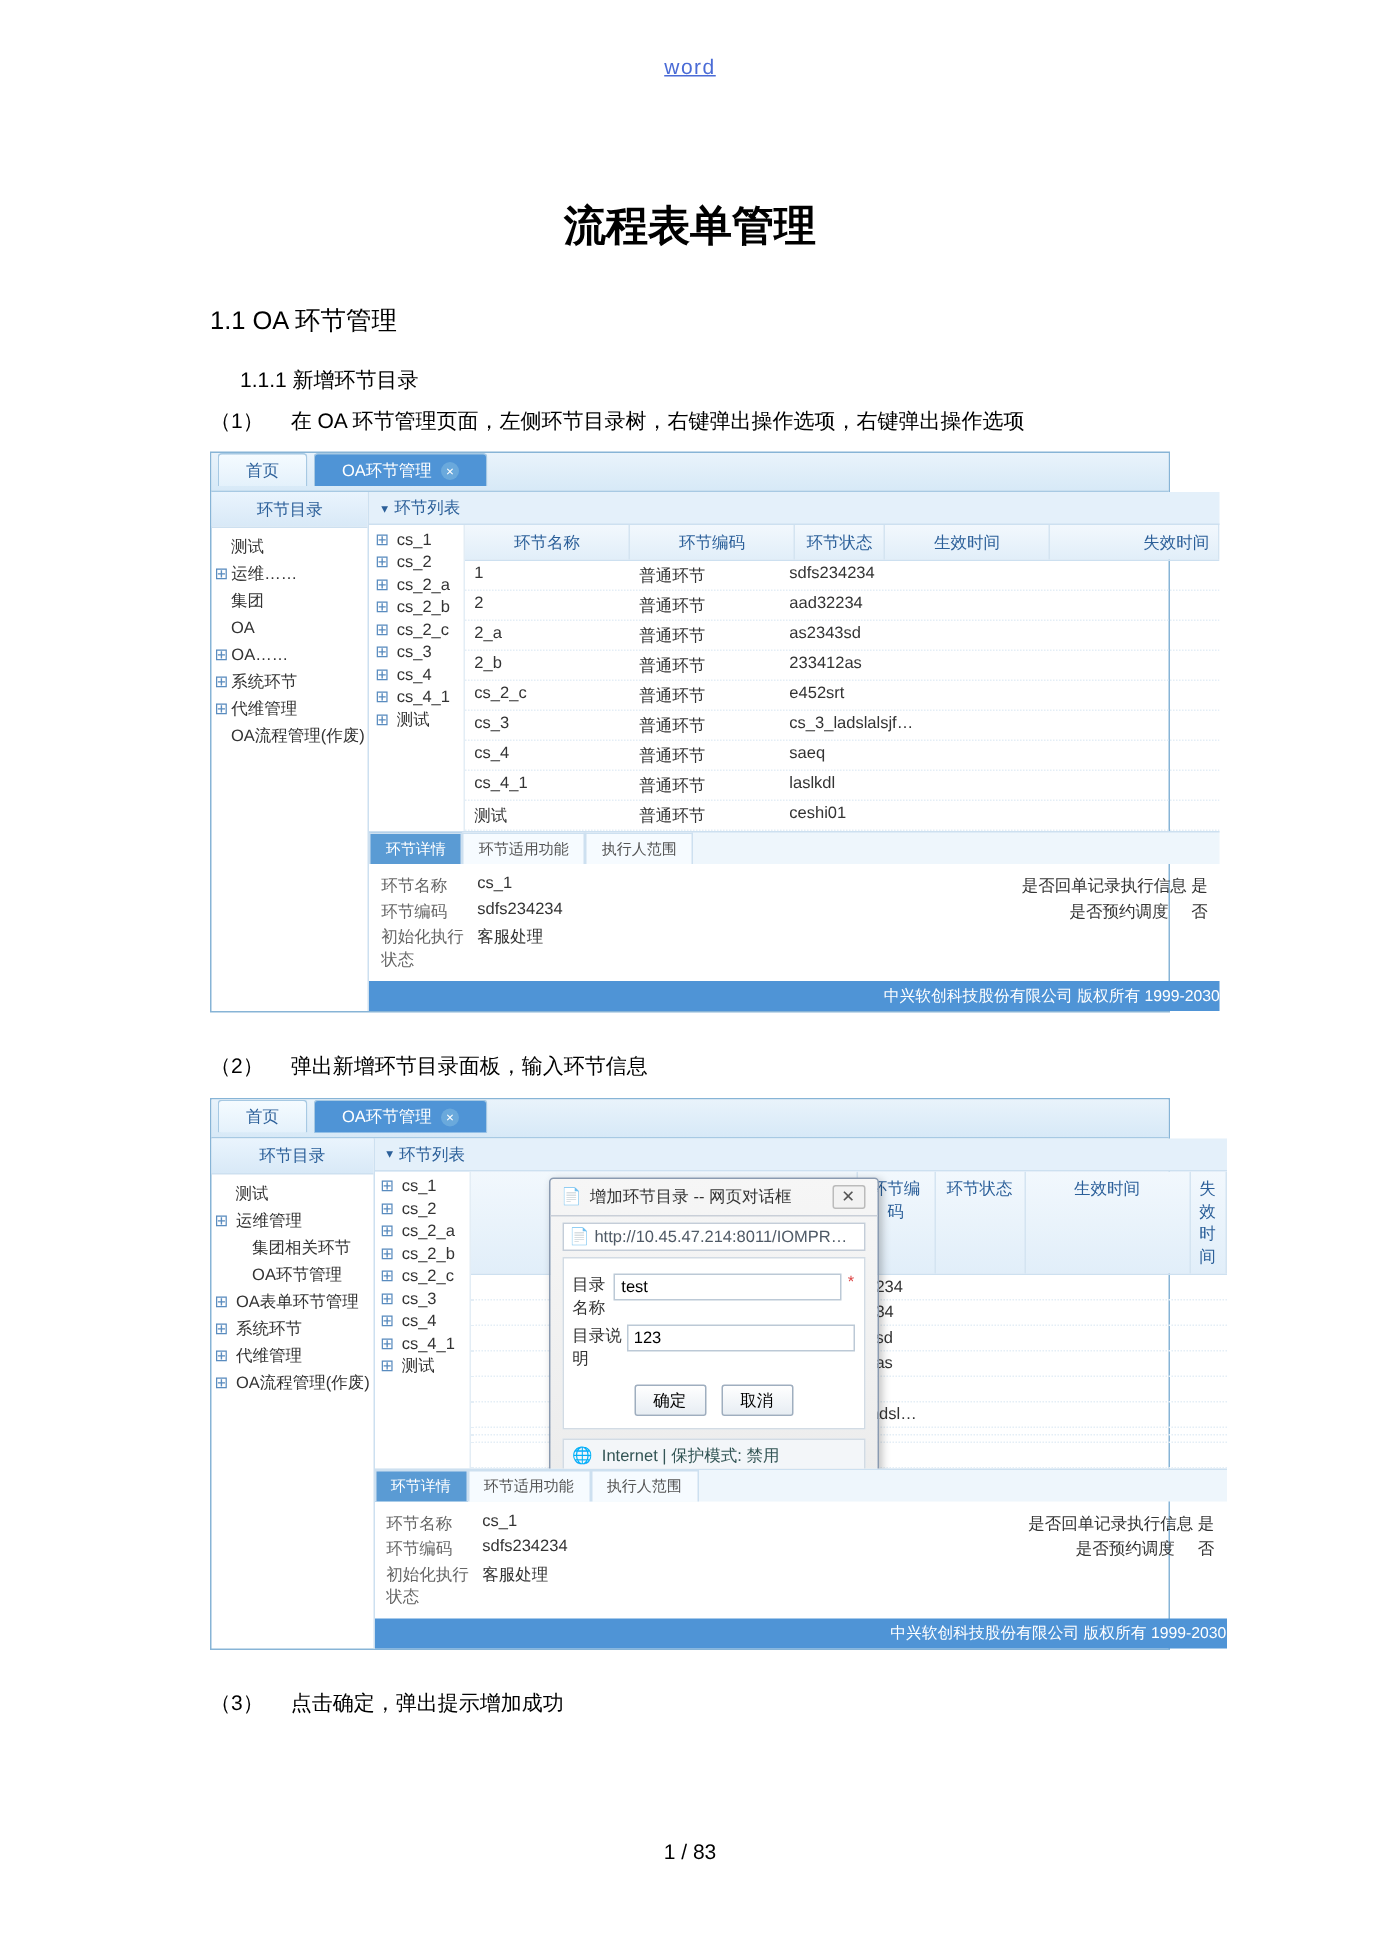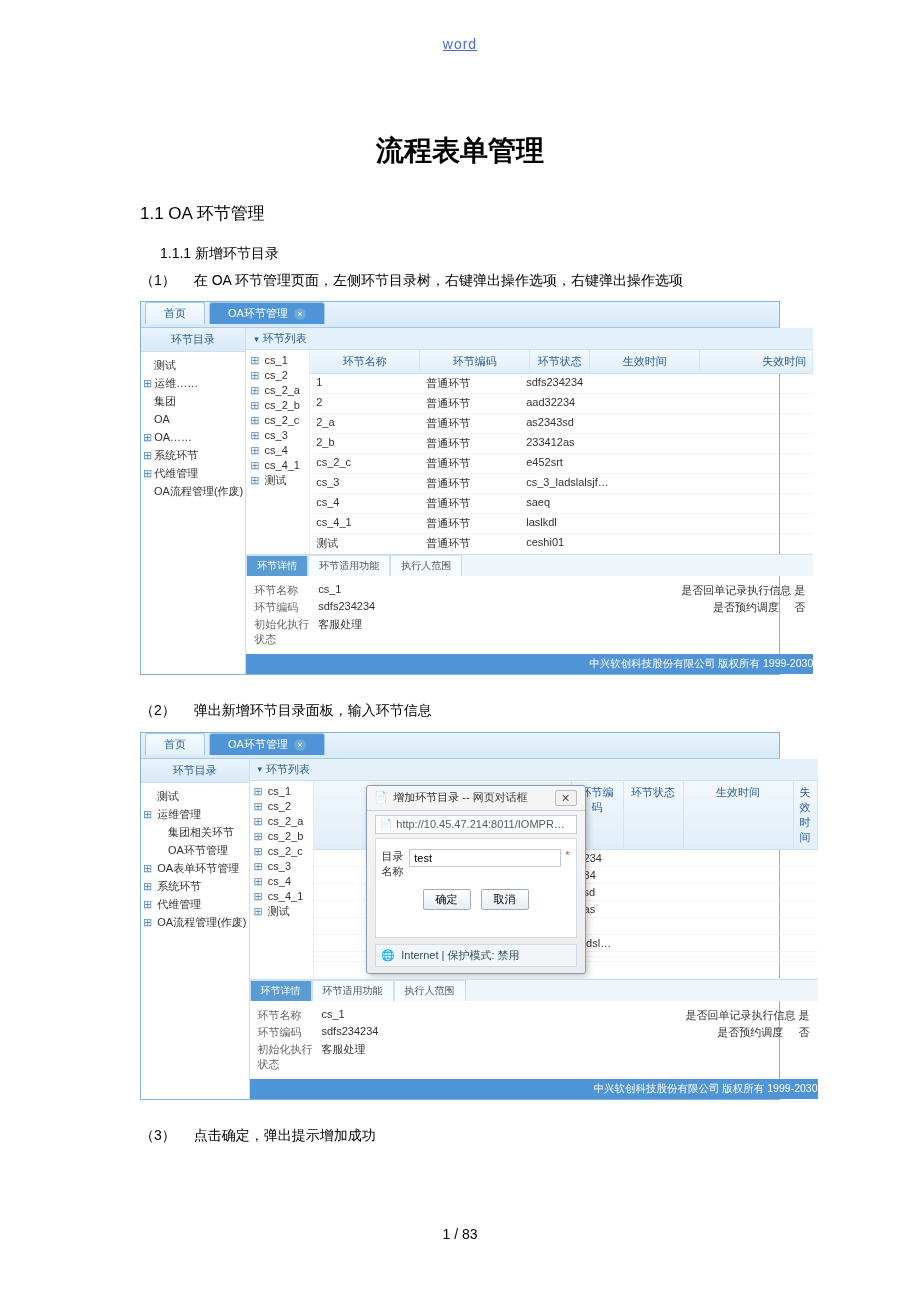--- a/index.html
+++ b/index.html
@@ -346,20 +346,24 @@
                 </span>
               <span class="dlg-x">✕</span>
             </div>
             <div class="dlg-url"><span>📄</span> <span>http://10.45.47.214:8011/IOMPROJ/oa/tache/ta</span></div>
             <div class="dlg-body">
               <div class="dlg-row">
                   <span class="lab">目录名称</span>
                   <input value="test" style="">
                   <span class="req">*</span>
                 </div>
+              <div class="dlg-row">
+                  <span class="lab">目录说明</span>
+                  <input value="123" style="">
+                </div>
               <div class="dlg-btns">
                 <button>确定</button>
                 <button>取消</button>
               </div>
             </div>
             <div class="dlg-status">
                 <span>🌐</span>
                 <span>Internet | 保护模式: 禁用</span>
               </div>
           </div>

